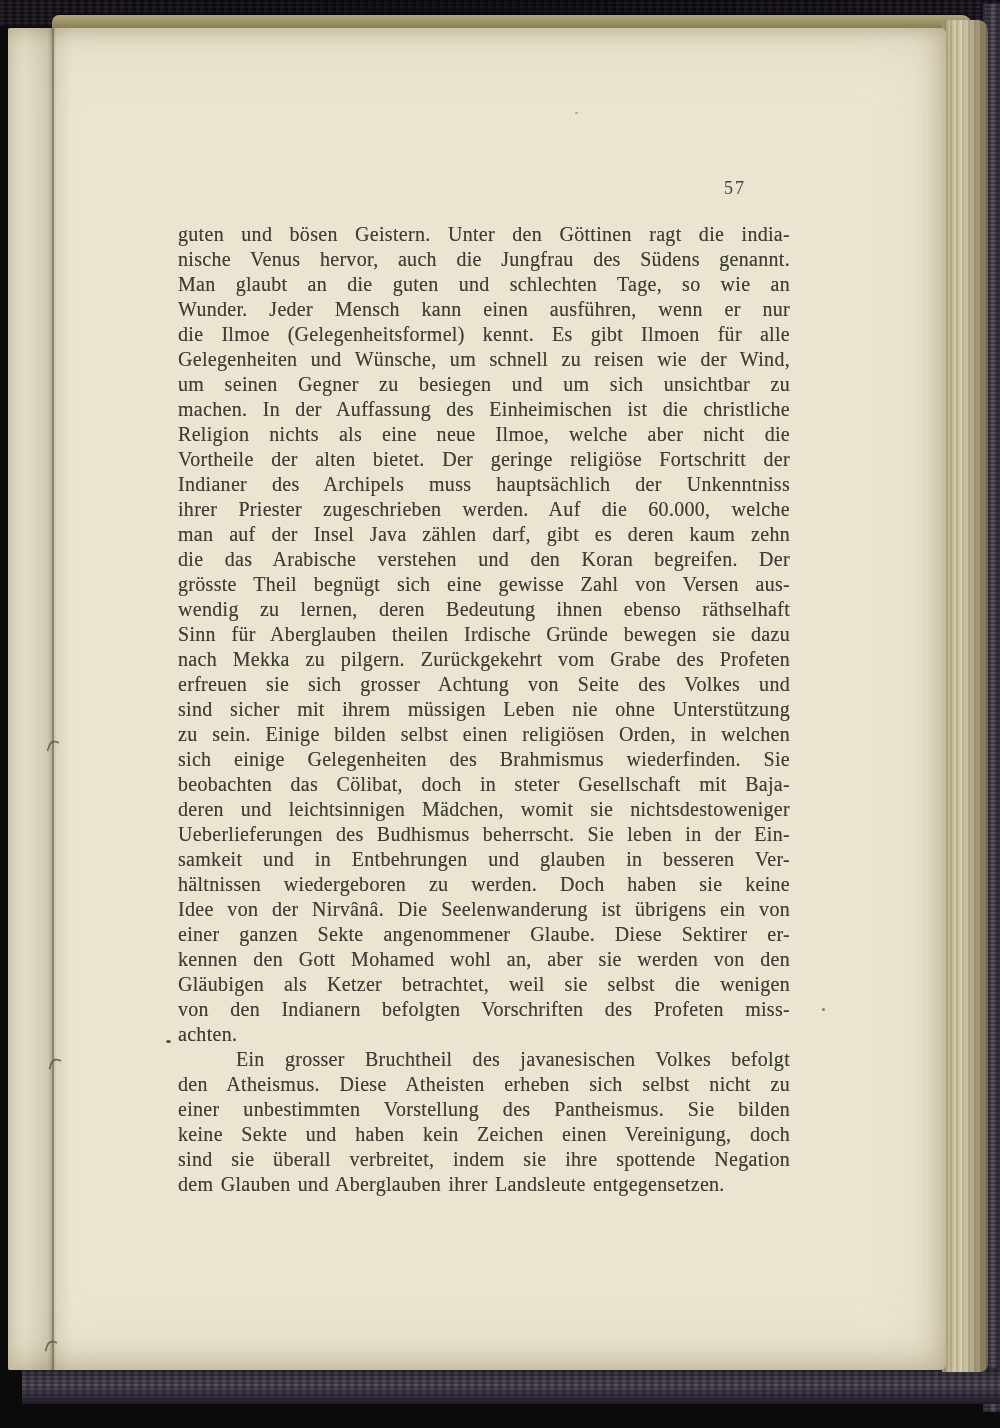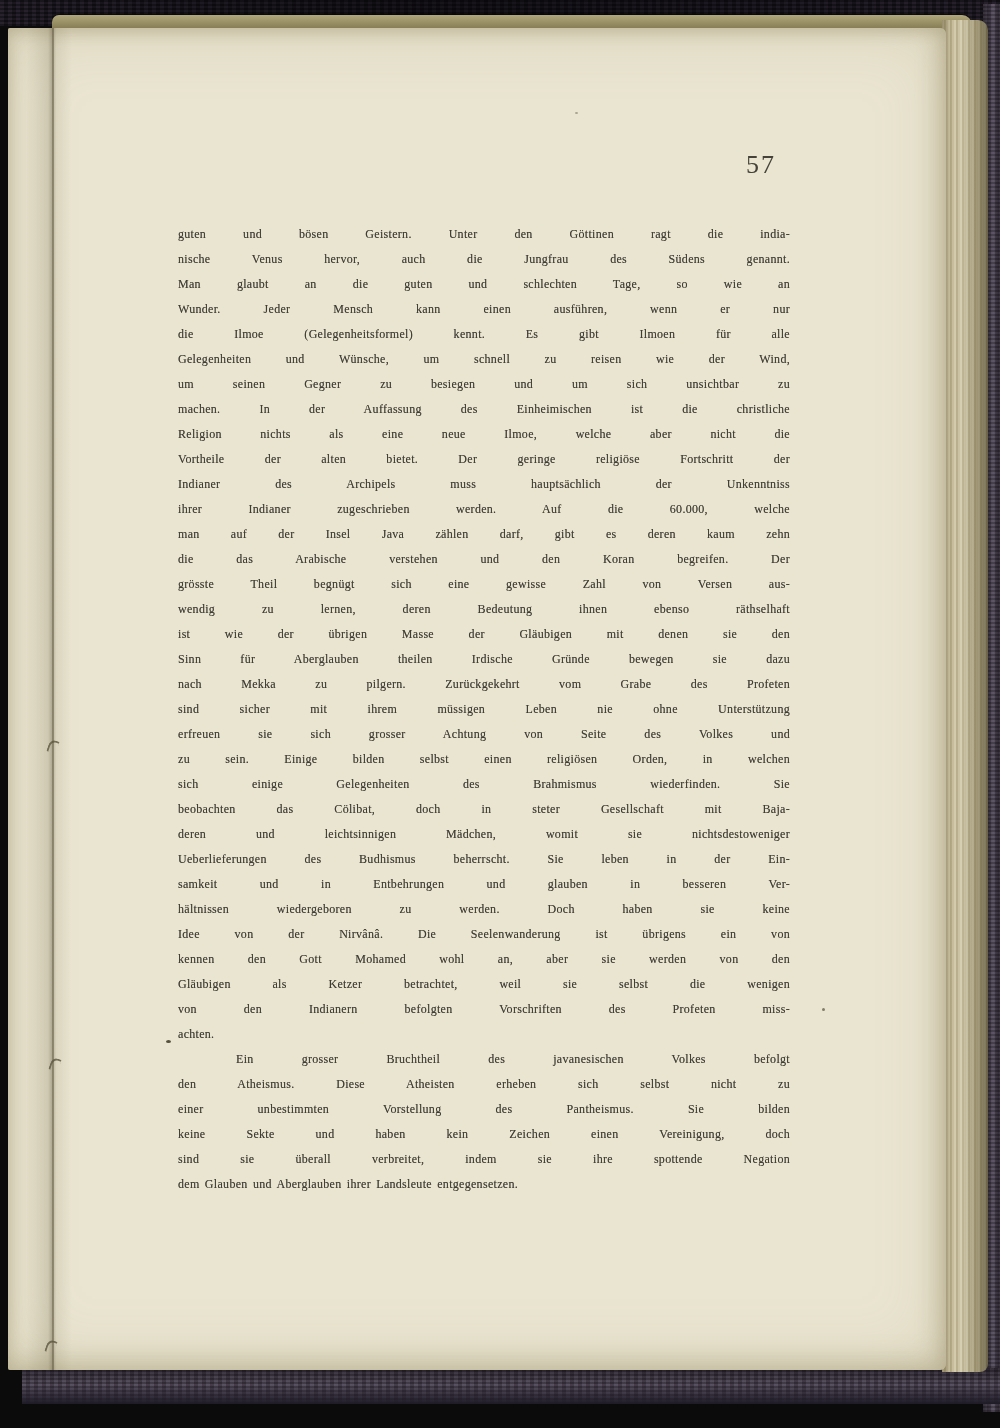--- a/index.html
+++ b/index.html
@@ -70,29 +70,29 @@
     position:absolute;left:44px;top:0;width:2px;height:100%;
     background:rgba(92,84,60,.5);
   }
   .stitch{
     position:absolute;width:8px;height:11px;
     border-left:2px solid #5d5640;border-top:2px solid #5d5640;
     border-radius:60% 0 0 0;transform:rotate(18deg);opacity:.8;
   }
   
   #page-number{
-    position:absolute;left:716px;top:122px;width:52px;
-    font-size:26px;letter-spacing:2px;color:#45423a;text-align:right;
+    position:absolute;left:716px;top:150px;width:52px;
+    font-size:18px;letter-spacing:2px;color:#45423a;
   }
   #text-block{
     position:absolute;left:170px;top:194px;width:612px;
   }
   .tl{
     height:25px;line-height:25px;
-    font-size:12px;color:#403d35;
+    font-size:20px;color:#403d35;
     letter-spacing:.3px;word-spacing:2px;
     text-align:justify;text-align-last:justify;
     white-space:nowrap;
     text-shadow:0 0 .6px rgba(64,61,53,.55);
   }
   .tl.end{text-align-last:left;white-space:normal;}
   .tl.indent{padding-left:58px;}
   .speck{position:absolute;background:#55503d;border-radius:50%;}
 </style>
 </head>
@@ -120,38 +120,38 @@
       <div class="tl">nische Venus hervor, auch die Jungfrau des Südens genannt.</div>
       <div class="tl">Man glaubt an die guten und schlechten Tage, so wie an</div>
       <div class="tl">Wunder.  Jeder Mensch kann einen ausführen, wenn er nur</div>
       <div class="tl">die Ilmoe (Gelegenheitsformel) kennt.  Es gibt Ilmoen für alle</div>
       <div class="tl">Gelegenheiten und Wünsche, um schnell zu reisen wie der Wind,</div>
       <div class="tl">um seinen Gegner zu besiegen und um sich unsichtbar zu</div>
       <div class="tl">machen.  In der Auffassung des Einheimischen ist die christliche</div>
       <div class="tl">Religion nichts als eine neue Ilmoe, welche aber nicht die</div>
       <div class="tl">Vortheile der alten bietet.  Der geringe religiöse Fortschritt der</div>
       <div class="tl">Indianer des Archipels muss hauptsächlich der Unkenntniss</div>
-      <div class="tl">ihrer Indianer zugeschrieben werden.  Auf die 60.000, welche</div>
+      <div class="tl">ihrer Priester zugeschrieben werden.  Auf die 60.000, welche</div>
       <div class="tl">man auf der Insel Java zählen darf, gibt es deren kaum zehn</div>
       <div class="tl">die das Arabische verstehen und den Koran begreifen.  Der</div>
       <div class="tl">grösste Theil begnügt sich eine gewisse Zahl von Versen aus-</div>
       <div class="tl">wendig zu lernen, deren Bedeutung ihnen ebenso räthselhaft</div>
-      <div class="tl">ist wie der übrigen Masse der Gläubigen mit denen sie den</div>
       <div class="tl">Sinn für Aberglauben theilen  Irdische Gründe bewegen sie dazu</div>
       <div class="tl">nach Mekka zu pilgern. Zurückgekehrt vom Grabe des Profeten</div>
+      <div class="tl">erfreuen sie sich grosser Achtung von Seite des Volkes und</div>
       <div class="tl">sind sicher mit ihrem müssigen Leben nie ohne Unterstützung</div>
-      <div class="tl">erfreuen sie sich grosser Achtung von Seite des Volkes und</div>
       <div class="tl">zu sein.  Einige bilden selbst einen religiösen Orden, in welchen</div>
       <div class="tl">sich einige Gelegenheiten des Brahmismus wiederfinden.  Sie</div>
       <div class="tl">beobachten das Cölibat, doch in steter Gesellschaft mit Baja-</div>
       <div class="tl">deren und leichtsinnigen Mädchen, womit sie nichtsdestoweniger</div>
       <div class="tl">Ueberlieferungen des Budhismus beherrscht.  Sie leben in der Ein-</div>
       <div class="tl">samkeit und in Entbehrungen und glauben in besseren Ver-</div>
       <div class="tl">hältnissen wiedergeboren zu werden.  Doch haben sie keine</div>
       <div class="tl">Idee von der Nirvânâ.  Die Seelenwanderung ist übrigens ein von</div>
+      <div class="tl">einer ganzen Sekte angenommener Glaube.  Diese Sektirer er-</div>
       <div class="tl">kennen den Gott Mohamed wohl an, aber sie werden von den</div>
       <div class="tl">Gläubigen als Ketzer betrachtet, weil sie selbst die wenigen</div>
       <div class="tl">von den Indianern befolgten Vorschriften des Profeten miss-</div>
       <div class="tl end">achten.</div>
       <div class="tl indent">Ein grosser Bruchtheil des javanesischen Volkes befolgt</div>
       <div class="tl">den Atheismus.  Diese Atheisten erheben sich selbst nicht zu</div>
       <div class="tl">einer unbestimmten Vorstellung des Pantheismus.  Sie bilden</div>
       <div class="tl">keine Sekte und haben kein Zeichen einen Vereinigung, doch</div>
       <div class="tl">sind sie überall verbreitet, indem sie ihre spottende Negation</div>
       <div class="tl end">dem Glauben und Aberglauben ihrer Landsleute entgegensetzen.</div>

